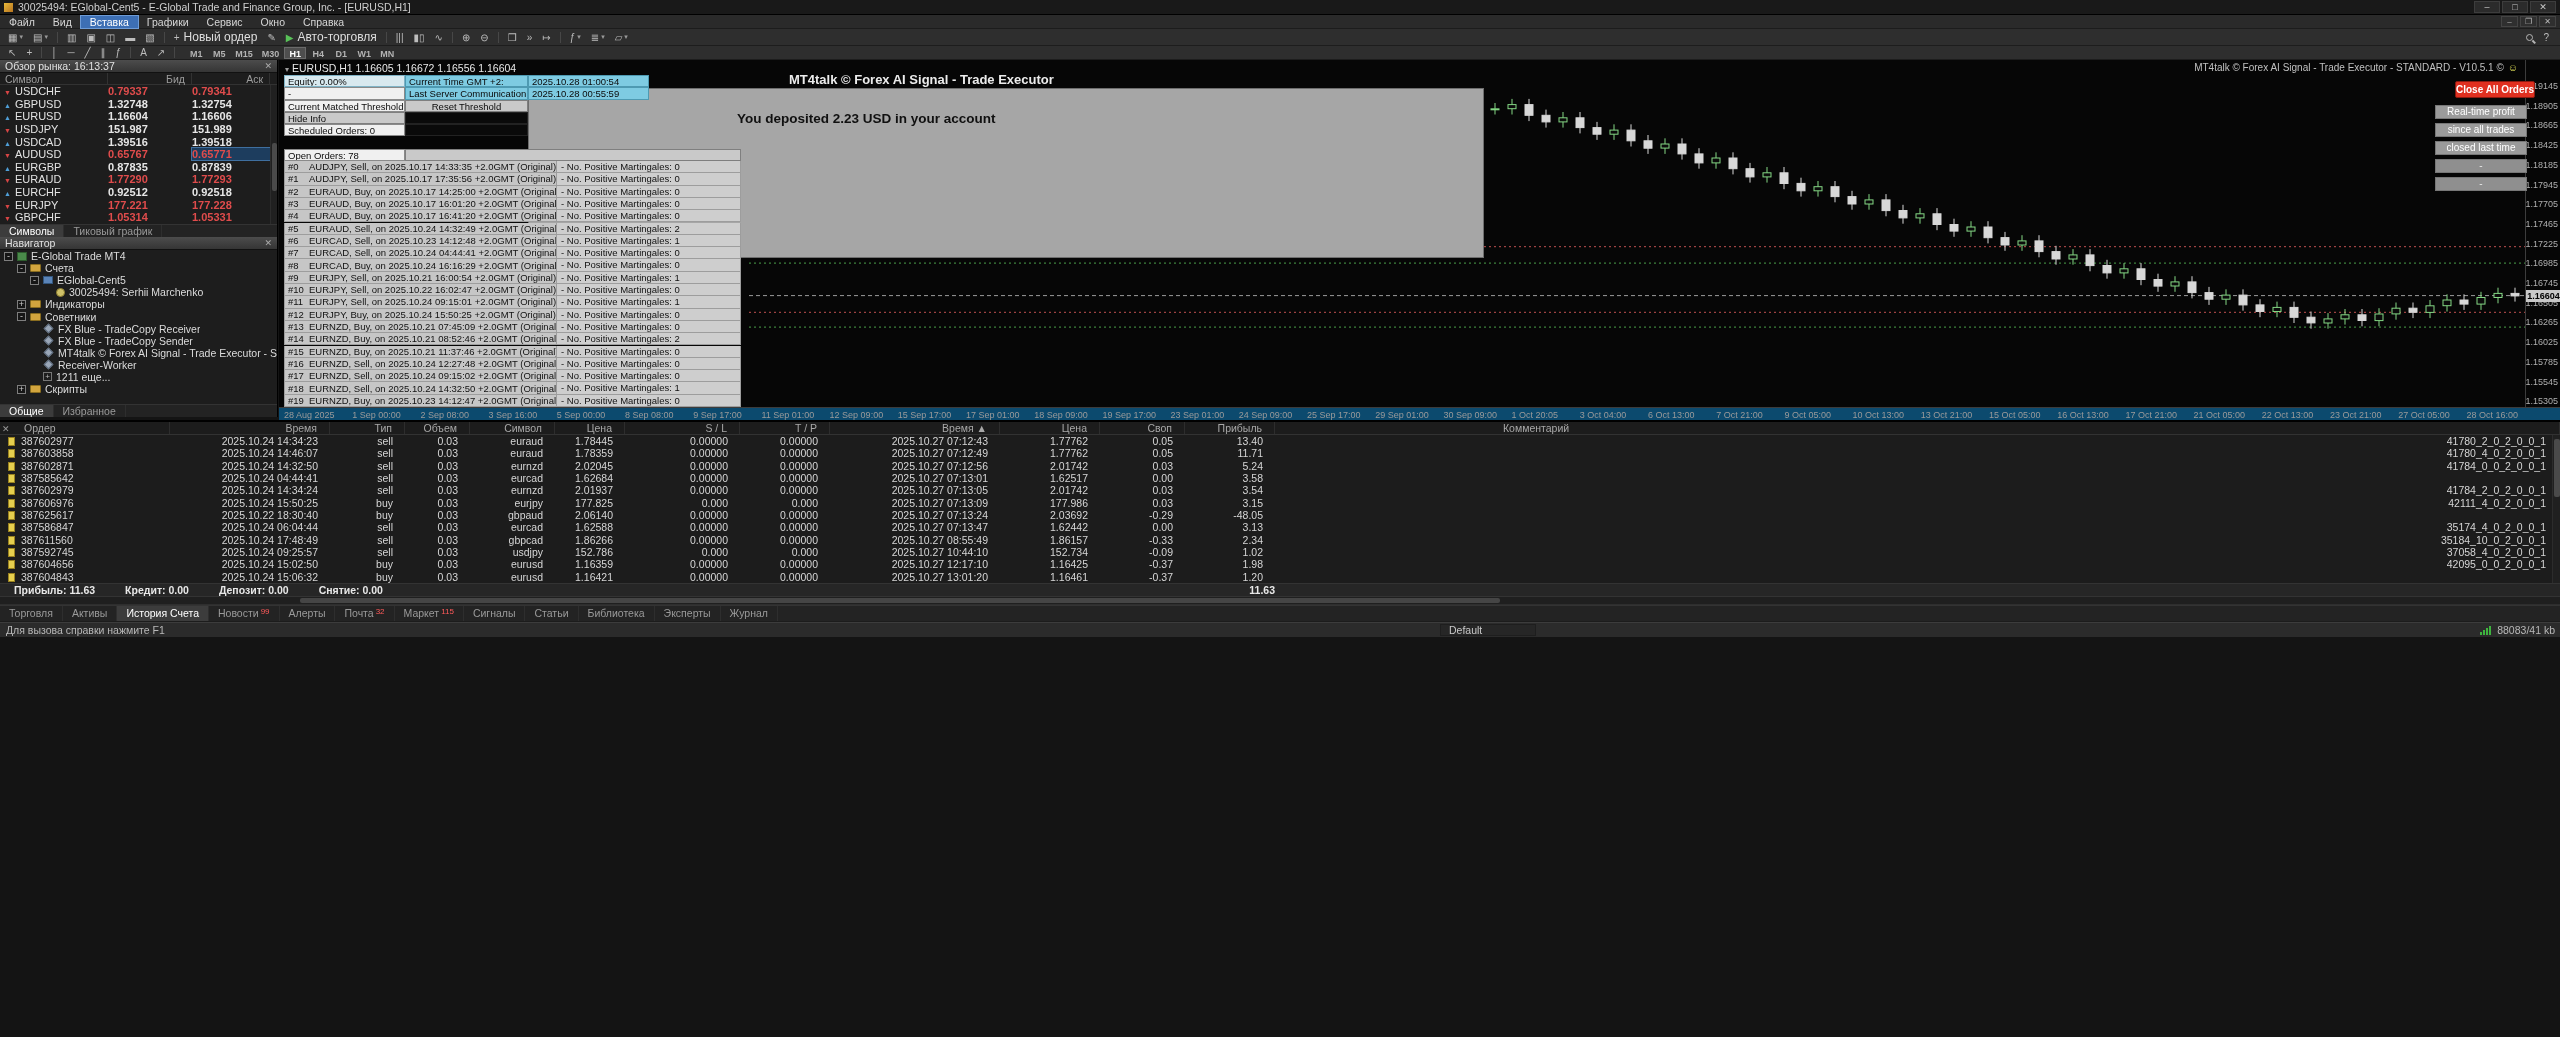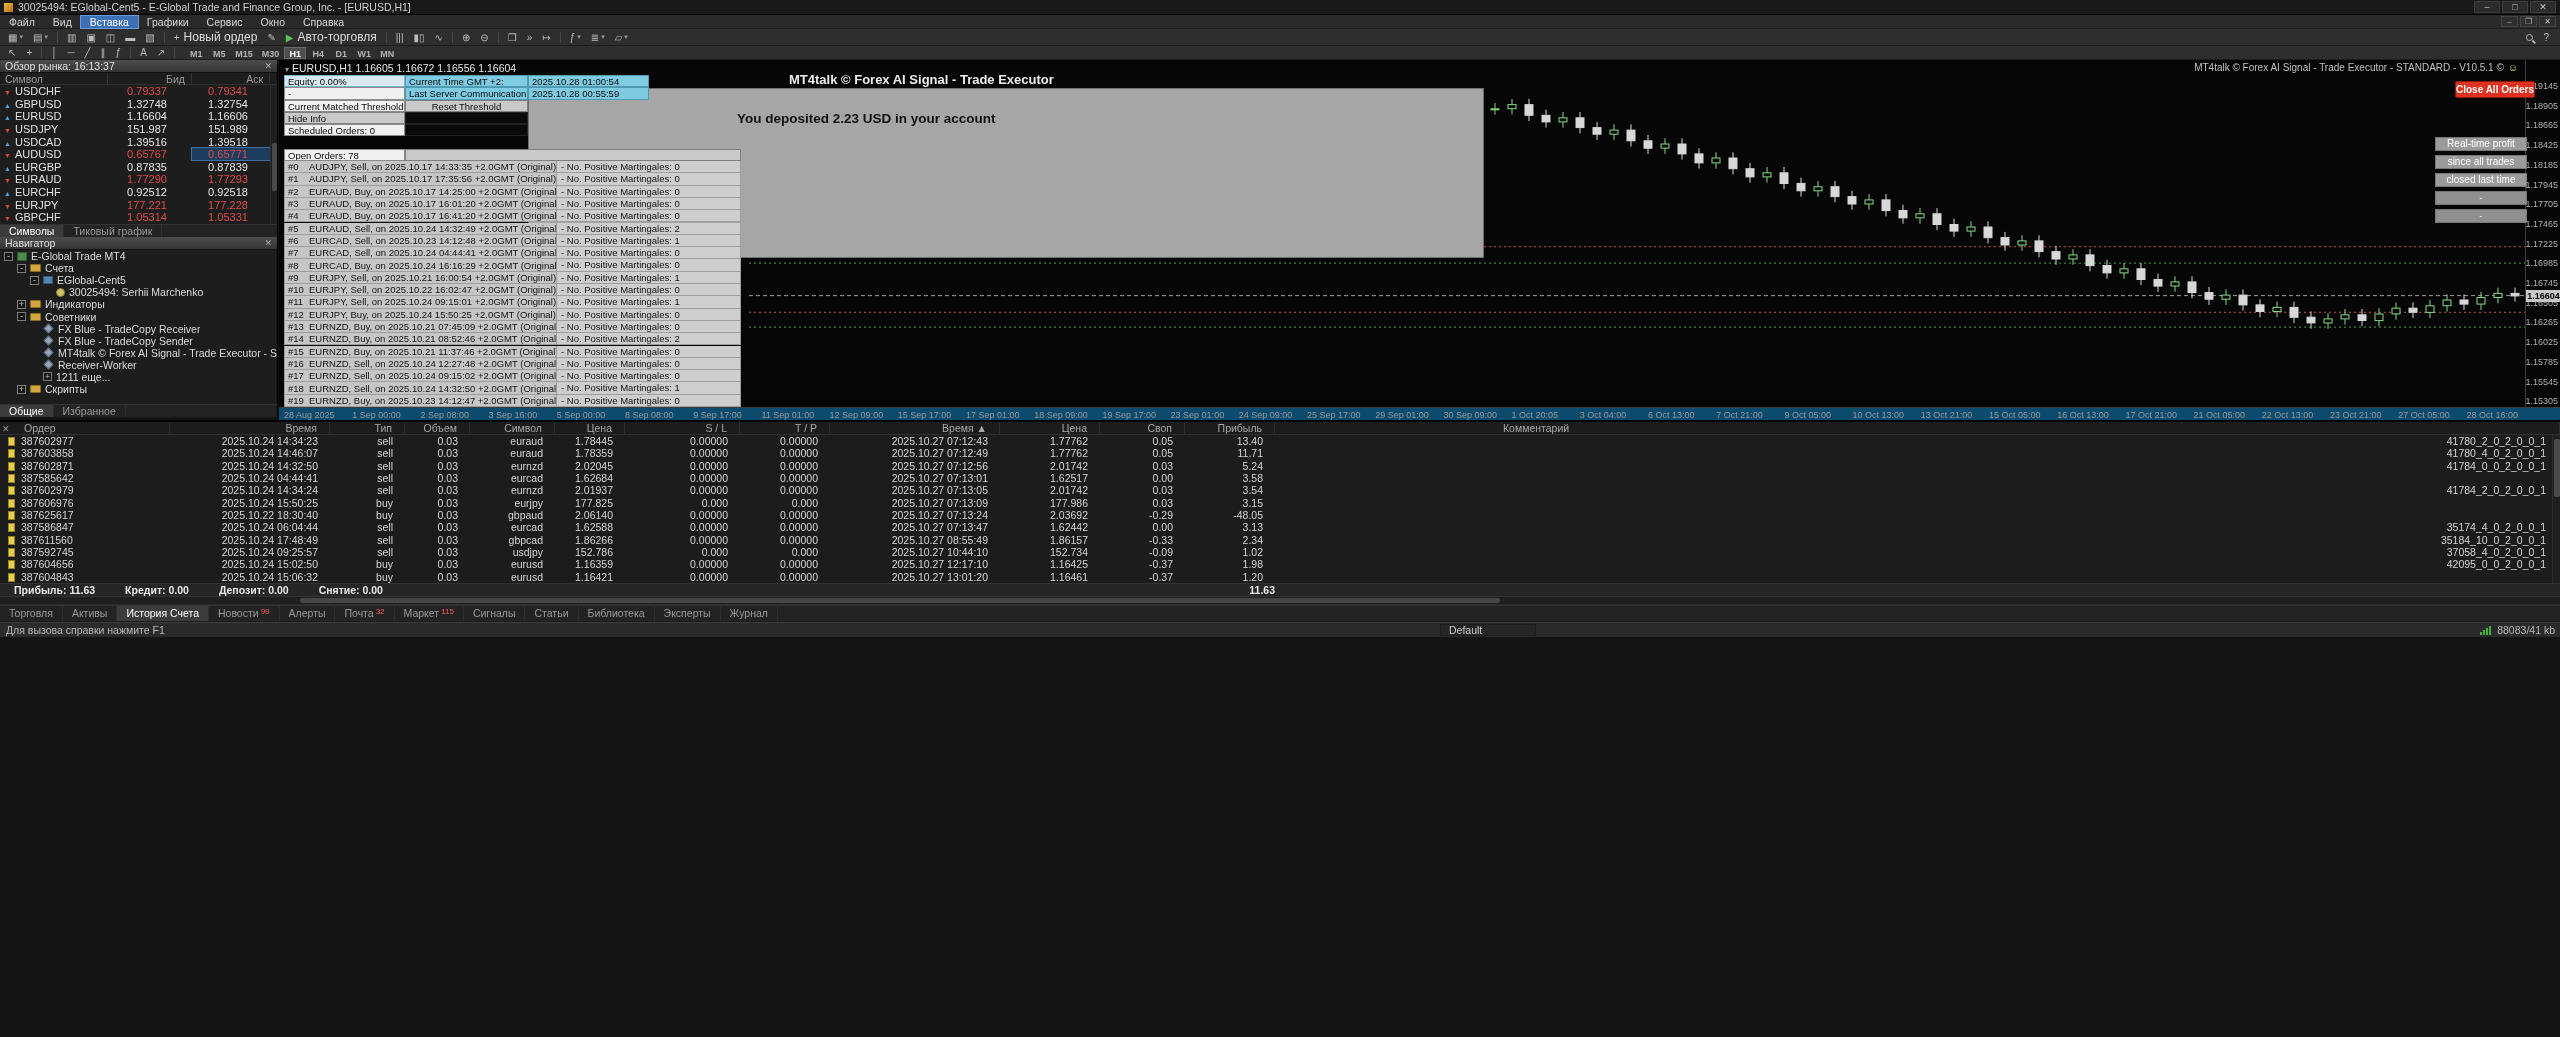--- a/index.html
+++ b/index.html
@@ -41,21 +41,21 @@
 .mw{top:60px;height:177px;}
 .mw-colhead{height:12px;display:flex;color:#9c9c9c;font-size:10.5px;border-bottom:1px solid #323232;align-items:center;}
 .mw-colhead span{border-right:1px solid #323232;height:100%;line-height:12px;}
 .mwch-sym{width:108px;padding-left:5px;}
 .mwch-bid{width:84px;text-align:right;padding-right:6px;}
 .mwch-ask{width:78px;text-align:right;padding-right:6px;}
 #mw-rows{height:139px;overflow:hidden;position:relative;}
 .mwrow{height:12.6px;display:flex;align-items:center;font-size:11px;}
 .mwsym{width:108px;padding-left:4px;color:#e3e3e3;white-space:nowrap;}
 .arr{font-size:7px;margin-right:4px;}
-.mwc{width:84px;text-align:center;padding-right:6px;}
+.mwc{width:84px;text-align:left;padding-right:6px;font-weight:bold;}
 .mwask{width:78px;}
 .mwc.hl{background:#1d3d5e;outline:1px solid #3f6f9f;}
 .vsb{position:absolute;width:7px;background:#202020;border-left:1px solid #2c2c2c;}
 .vsb .thumb{position:absolute;left:1px;width:5px;background:#4a4a4a;border-radius:2px;}
 .ptabs{height:13px;background:#232323;border-top:1px solid #333;display:flex;align-items:stretch;}
 .ptab{padding:0 9px;font-size:10.5px;line-height:12px;color:#9a9a9a;border-right:1px solid #2e2e2e;white-space:nowrap;}
 .ptab.act{background:#3c3c3c;color:#fff;}
 .badge{color:#ff5a5a;font-size:8px;margin-left:2px;position:relative;top:-3px;}
 .nav{top:237px;height:180px;}
 #nav-tree{height:154px;overflow:hidden;}
@@ -91,21 +91,21 @@
 .graybtn{background:#c9c9c9;border-color:#7f7f7f;}
 .center{text-align:center;}
 .darkc{background:#0a0a0a;border-color:#222;}
 #ea-orders{position:absolute;left:5px;top:101px;width:457px;z-index:5;}
 .eorow{position:absolute;left:0;display:flex;height:12.3px;}
 .eoleft{width:273px;background:#c6c6c6;border:1px solid #9d9d9d;border-top:none;display:flex;align-items:center;overflow:hidden;}
 .eoidx{width:24px;flex:none;font-size:9.5px;color:#111;padding-left:3px;}
 .eotxt{font-size:9.5px;color:#111;white-space:nowrap;}
 .eoright{width:184px;background:#cecece;border:1px solid #9d9d9d;border-top:none;border-left:none;font-size:9.5px;color:#111;padding-left:4px;line-height:11px;white-space:nowrap;overflow:hidden;}
 .closeall{position:absolute;left:2176px;top:21px;width:80px;height:17px;background:#e03020;border:1px solid #8a1a10;border-radius:2px;color:#fff;font-size:10px;font-weight:bold;text-align:center;line-height:15px;z-index:6;}
-#ea-right-rows{position:absolute;left:2156px;top:45px;width:92px;z-index:6;margin-top:32px;}
+#ea-right-rows{position:absolute;left:2156px;top:45px;width:92px;z-index:6;}
 .rpr{height:14px;margin-bottom:4px;background:#9b9b9b;border:1px solid #777;color:#fff;font-size:10px;text-align:center;line-height:12px;}
 .rpr.dash{background:#8f8f8f;color:#e8e8e8;}
 .scale{position:absolute;right:0;top:0;width:35px;height:347px;border-left:1px solid #3c3c3c;background:#060606;z-index:4;}
 .plab{position:absolute;right:2px;color:#b0b0b0;font-size:9px;}
 .ptag{position:absolute;left:0;width:35px;height:12px;background:#c8c8c8;color:#000;font-size:9px;font-weight:bold;text-align:center;line-height:12px;z-index:5;}
 .taxis{position:absolute;left:0;top:347px;width:2281px;height:13px;border-top:1px solid #3c3c3c;background:#0c4a6e;z-index:4;}
 .tlab{position:absolute;top:2px;color:#9a9a9a;font-size:9px;white-space:nowrap;}
 #candles{position:absolute;left:0;top:0;z-index:1;}
 
 
@@ -923,20 +923,21 @@
         <span class="td td2">buy</span>
         <span class="td td3">0.03</span>
         <span class="td td4">eurjpy</span>
         <span class="td td5">177.825</span>
         <span class="td td6">0.000</span>
         <span class="td td7">0.000</span>
         <span class="td td8">2025.10.27 07:13:09</span>
         <span class="td td9">177.986</span>
         <span class="td td10">0.03</span>
         <span class="td td11">3.15</span>
+        <span class="td td12">42111_4_0_2_0_0_1</span>
       </div>
       <div class="tgrid trr">
         <span class="td td0"><span class="doc"></span>387625617</span>
         <span class="td td1">2025.10.22 18:30:40</span>
         <span class="td td2">buy</span>
         <span class="td td3">0.03</span>
         <span class="td td4">gbpaud</span>
         <span class="td td5">2.06140</span>
         <span class="td td6">0.00000</span>
         <span class="td td7">0.00000</span>

